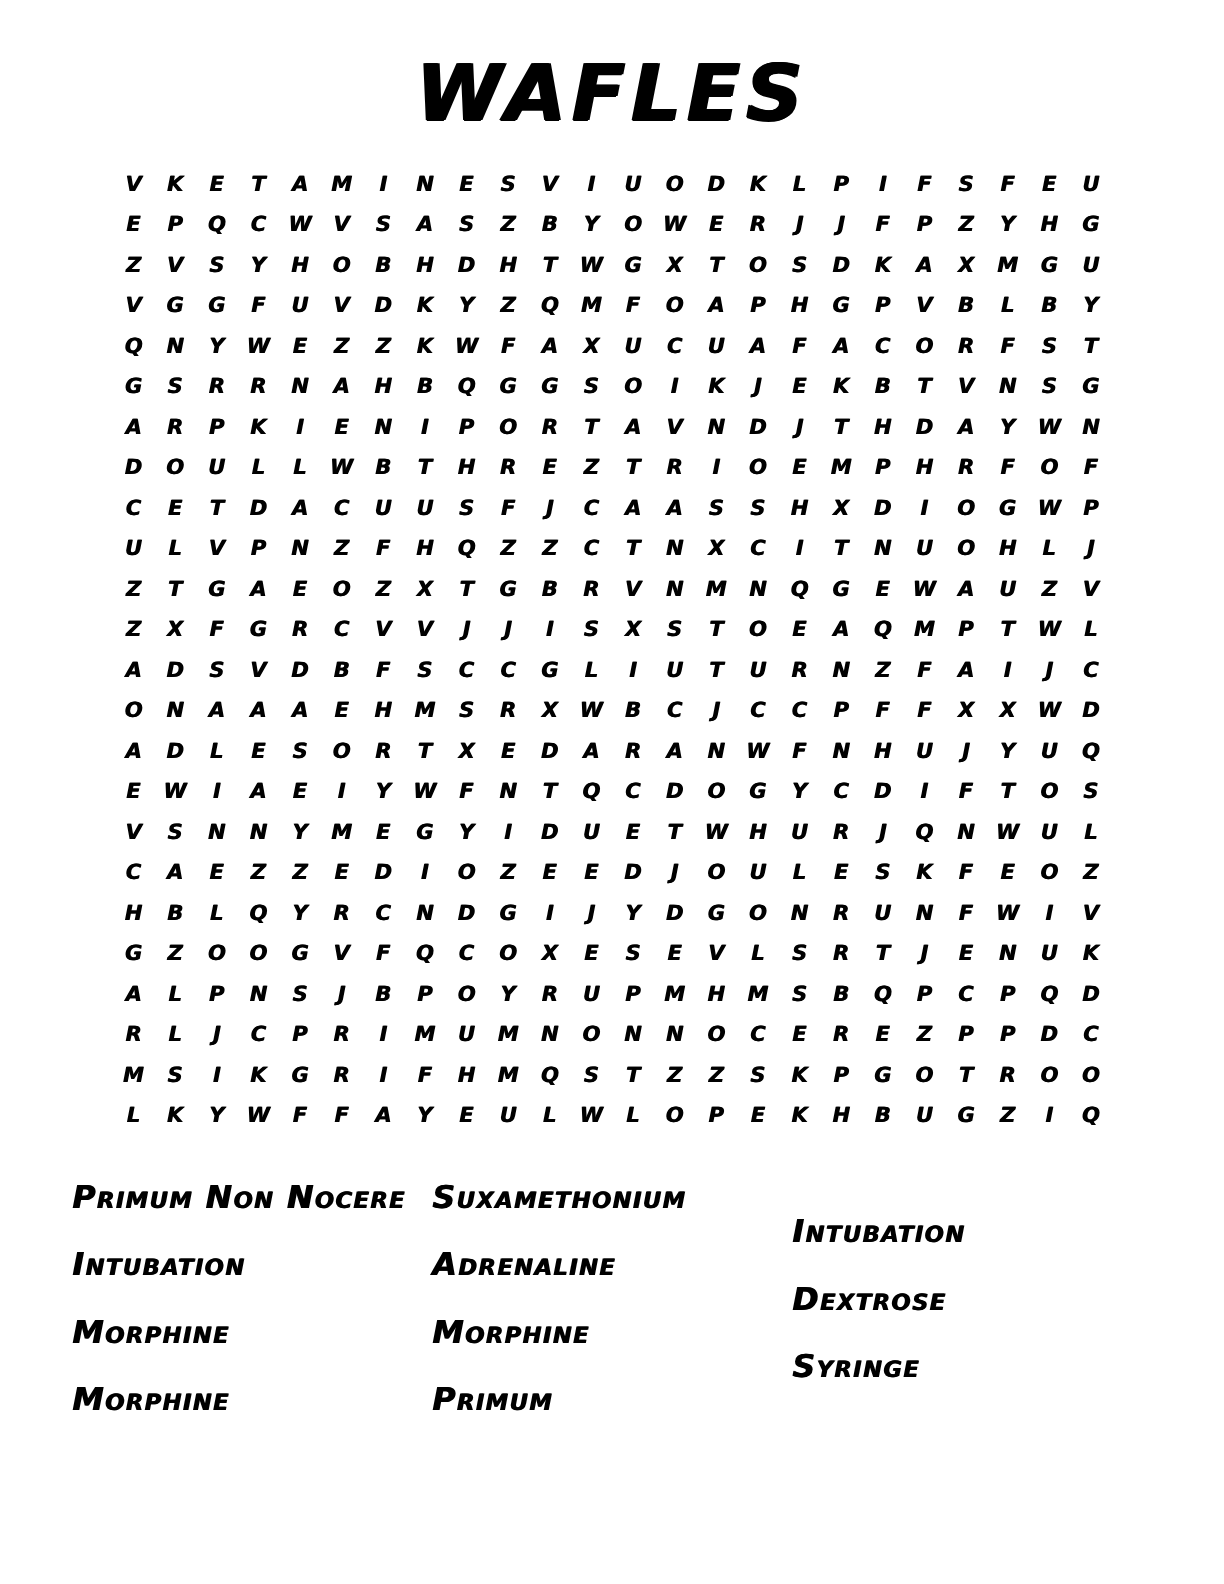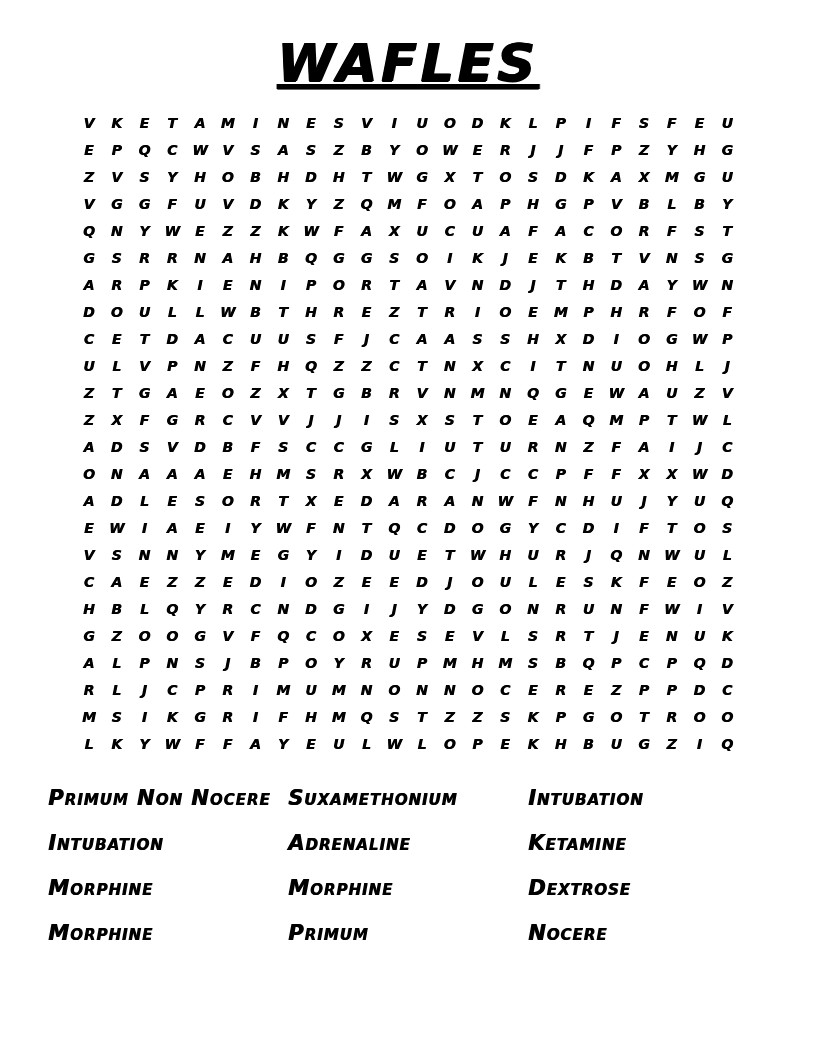--- a/index.html
+++ b/index.html
@@ -16,21 +16,20 @@
   }
   .title {
     padding-top: 34px;
     text-align: center;
     font-size: 52px;
     line-height: 1.15;
     font-weight: bold;
     font-style: italic;
     letter-spacing: 4px;
     text-shadow: 1.2px 0 0 #000, -0.6px 0 0 #000, 0 0.6px 0 #000;
-    text-decoration: underline;
   }
   .grid {
     width: 666px;
     margin: 16px auto 0;
   }
   .grid-row {
     display: flex;
     height: 27px;
   }
   .grid-cell {
@@ -704,18 +703,17 @@
         <div class="word-item">Morphine</div>
       </div>
       <div class="word-col">
         <div class="word-item">Suxamethonium</div>
         <div class="word-item">Adrenaline</div>
         <div class="word-item">Morphine</div>
         <div class="word-item">Primum</div>
       </div>
       <div class="word-col">
         <div class="word-item">Intubation</div>
-        <div class="word-item">Ketamine</div>
         <div class="word-item">Dextrose</div>
-        <div class="word-item">Nocere</div>
+        <div class="word-item">Syringe</div>
       </div>
     </div>
 </div>
 
 </body></html>

